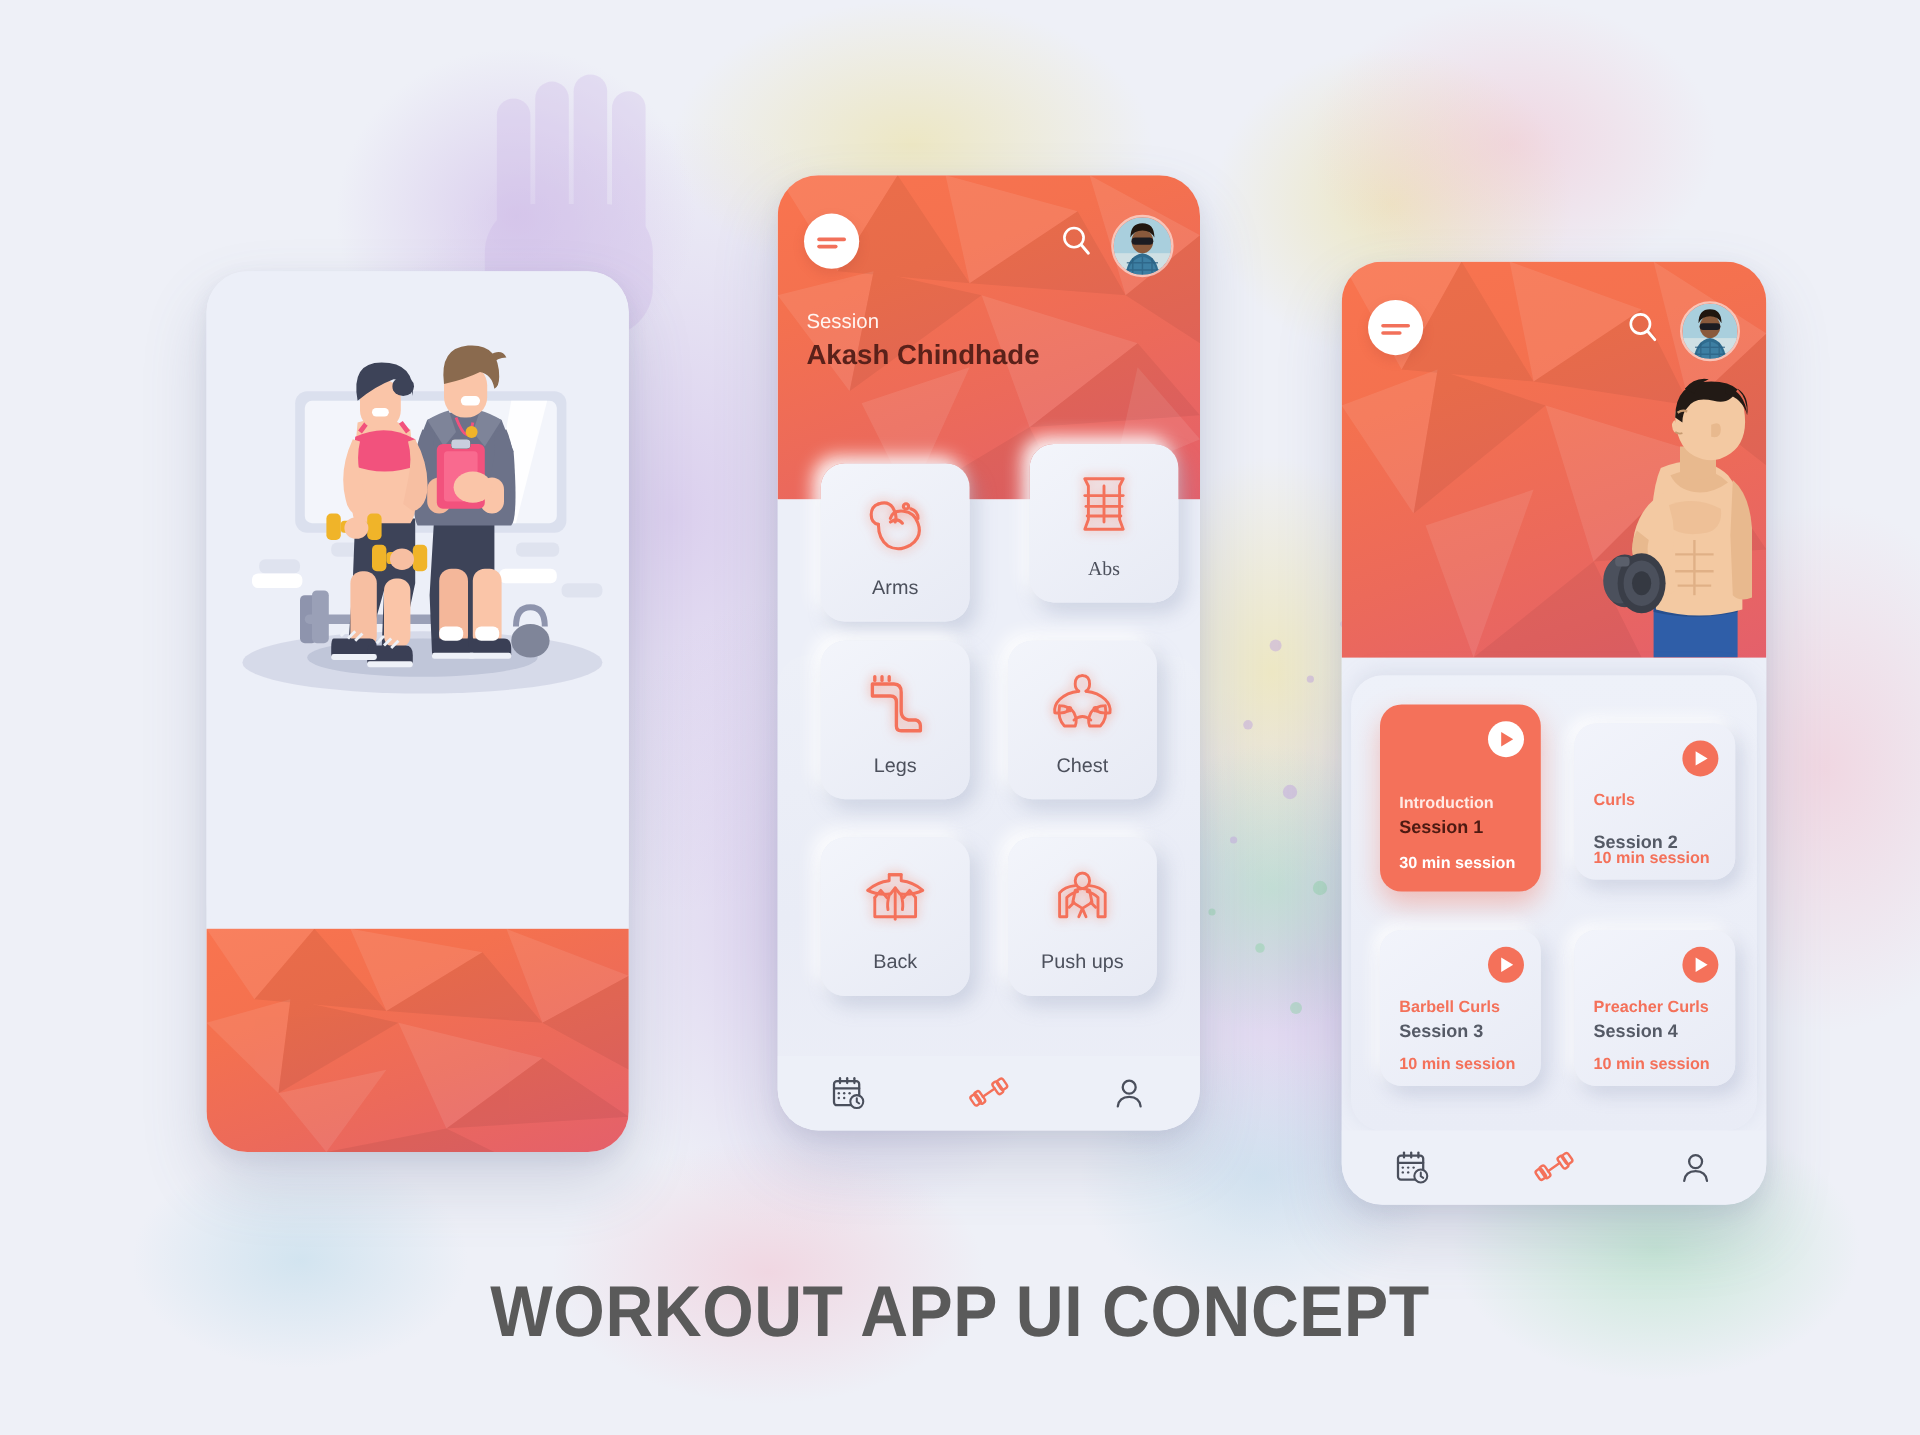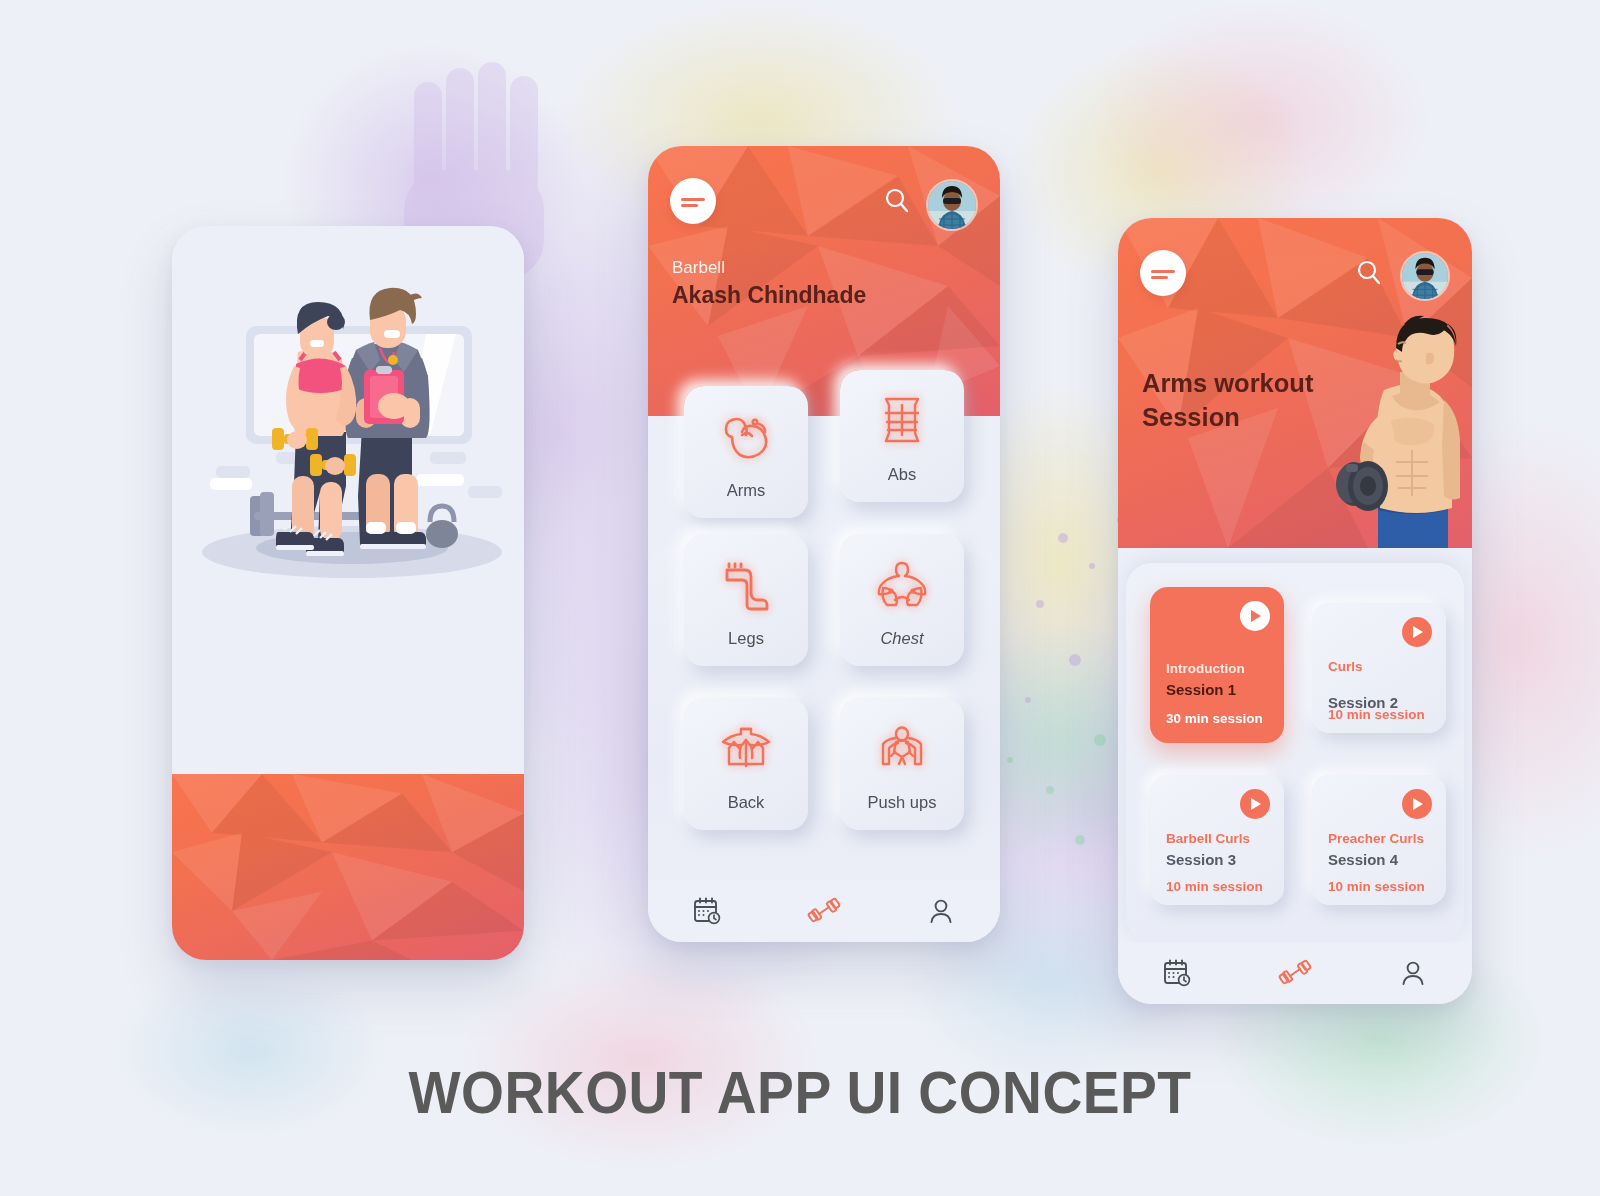--- a/index.html
+++ b/index.html
@@ -381,21 +381,21 @@
               <line x1="32" y1="34" x2="32" y2="48"></line>
               <line x1="11" y1="38" x2="37" y2="38"></line>
                 <line x1="10" y1="44" x2="38" y2="44"></line>
             </g>
             <ellipse cx="24" cy="20" rx="9" ry="10" fill="#8a5a3c"></ellipse>
             <path d="M14 17 q0-12 10-12 q10 0 10 12 q-3-6 -10-6 q-7 0-10 6z" fill="#20160f"></path>
             <rect x="15" y="17" width="18" height="6" rx="3" fill="#1c1c22"></rect>
           </svg>
         </div>
       </div>
-      <div class="welcome">Barbell</div>
+      <div class="welcome">Session</div>
       <div class="uname">Akash Chindhade</div>
     </div>
 
     <div id="s2-panel"></div>
 
     <div class="cat-grid">
 
       <div class="cat" style="left:0; top:16px;">
         <div class="cat-ico">
           <svg class="glow" width="54" height="50" viewBox="0 0 54 50" fill="none" stroke="#f4715a" stroke-width="2.6" stroke-linecap="round" stroke-linejoin="round">
@@ -403,21 +403,21 @@
             <path d="M13 8 q8-3 12 3 q4 6 2 12"></path>
             <path d="M13 25 q0 12 8 18 q9 5 19 -1 q10-7 6-18 q-3-9 -12-10 q-9-1 -11 6"></path>
             <path d="M23 23 q6-4 10 1"></path>
             <circle cx="36" cy="10" r="2.2"></circle>
             <path d="M40 12 q6 2 6 8"></path>
           </svg>
         </div>
         <div class="cat-lbl">Arms</div>
       </div>
 
-      <div class="cat" style="left:156px; top:0;">
+      <div class="cat" style="left:174px; top:0;font-family:Liberation Serif, serif;">
         <div class="cat-ico">
           <svg class="glow" width="48" height="52" viewBox="0 0 48 52" fill="none" stroke="#f4715a" stroke-width="2.4" stroke-linecap="round" stroke-linejoin="round">
             <path d="M8 4 h32 l-3 6 v28 l3 8 h-32 l3-8 v-28z"></path>
             <line x1="24" y1="10" x2="24" y2="40"></line>
             <line x1="8" y1="18" x2="40" y2="18"></line>
             <line x1="9" y1="27" x2="39" y2="27"></line>
             <line x1="10" y1="35" x2="38" y2="35"></line>
           </svg>
         </div>
         <div class="cat-lbl">Abs</div>
@@ -428,21 +428,21 @@
           <svg class="glow" width="46" height="54" viewBox="0 0 46 54" fill="none" stroke="#f4715a" stroke-width="2.8" stroke-linecap="round" stroke-linejoin="round">
             <path d="M4 12 h18 q6 0 6 7 v16 q0 6 6 7 h6 q4 1 4 5 v4 h-16 q-4 0-4-4 v-20 q0-5 -5-5 h-15z"></path>
             <line x1="6" y1="6" x2="6" y2="9"></line>
             <line x1="12" y1="6" x2="12" y2="9"></line>
             <line x1="18" y1="6" x2="18" y2="9"></line>
           </svg>
         </div>
         <div class="cat-lbl">Legs</div>
       </div>
 
-      <div class="cat" style="left:156px; top:164px;font-style:italic;">
+      <div class="cat" style="left:156px; top:164px;">
         <div class="cat-ico">
           <svg class="glow" width="54" height="50" viewBox="0 0 54 50" fill="none" stroke="#f4715a" stroke-width="2.4" stroke-linecap="round" stroke-linejoin="round">
             <path d="M27 3 q-6 0 -6 7 q0 4 3 6"></path>
             <path d="M27 3 q6 0 6 7 q0 4 -3 6"></path>
             <path d="M24 16 q-10 1 -16 7 q-5 5 -4 11 q7 1 12-2"></path>
             <path d="M30 16 q10 1 16 7 q5 5 4 11 q-7 1-12-2"></path>
             <path d="M8 28 q8 0 12 6 q3 6 1 11 h-9 q-6-6 -4-17"></path>
             <path d="M46 28 q-8 0 -12 6 q-3 6 -1 11 h9 q6-6 4-17"></path>
             <path d="M20 40 q7-6 14 0"></path>
             <circle cx="16" cy="31" r="1.4" fill="#f4715a"></circle>
@@ -571,24 +571,20 @@
               <line x1="11" y1="38" x2="37" y2="38"></line>
                 <line x1="10" y1="44" x2="38" y2="44"></line>
             </g>
             <ellipse cx="24" cy="20" rx="9" ry="10" fill="#8a5a3c"></ellipse>
             <path d="M14 17 q0-12 10-12 q10 0 10 12 q-3-6 -10-6 q-7 0-10 6z" fill="#20160f"></path>
             <rect x="15" y="17" width="18" height="6" rx="3" fill="#1c1c22"></rect>
           </svg>
         </div>
       </div>
 
-      <div class="s3-title">
-        <div>Arms workout</div>
-        <div>Session</div>
-      </div>
 
       <svg class="s3-athlete" viewBox="0 0 180 234">
 
         <path d="M86 186 q34-10 70 0 v48 h-70z" fill="#2f5ea8"></path>
         <path d="M86 186 q34-10 70 0 v10 q-36 8 -70 0z" fill="#274f8e"></path>
 
         <path d="M92 76 q34-14 56 6 q12 14 12 40 v72 q-36 10 -72 0 l-4-62 q0-38 8-56z" fill="#f3c9a2"></path>
         <path d="M100 82 q30-12 48 6 q-14 10 -28 8 q-14-2 -20-14z" fill="#e8b98e"></path>
 
         <path d="M96 108 q24-10 46 2 q2 16 -12 20 q-22 4 -32-6z" fill="#ecbe95" opacity=".85"></path>

